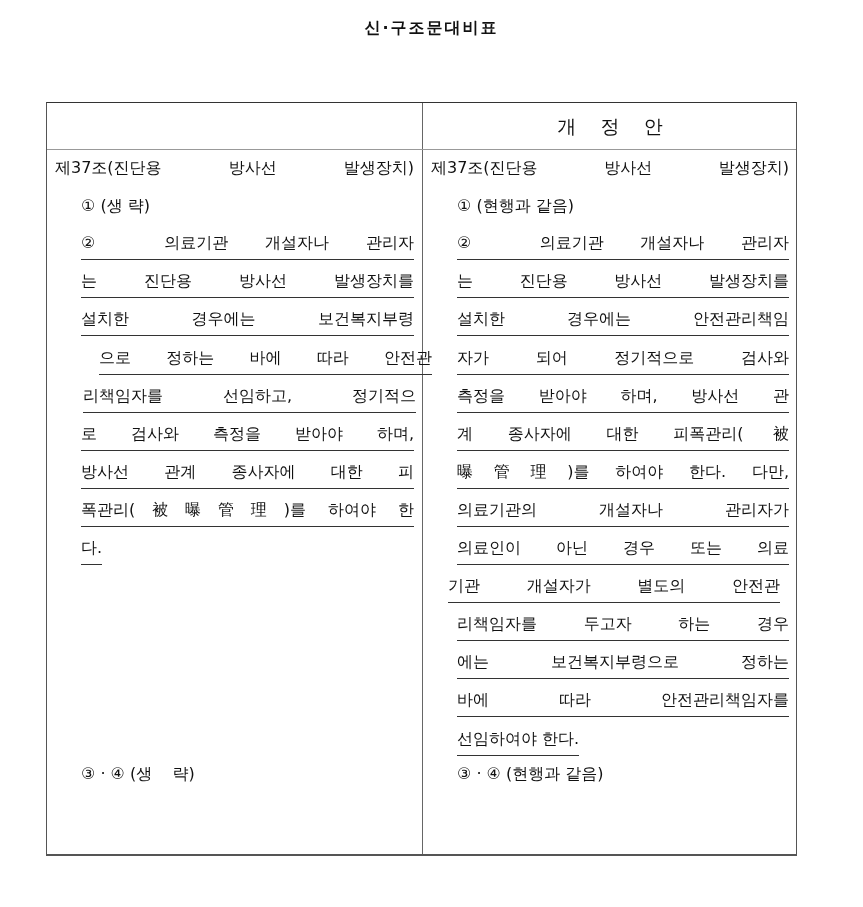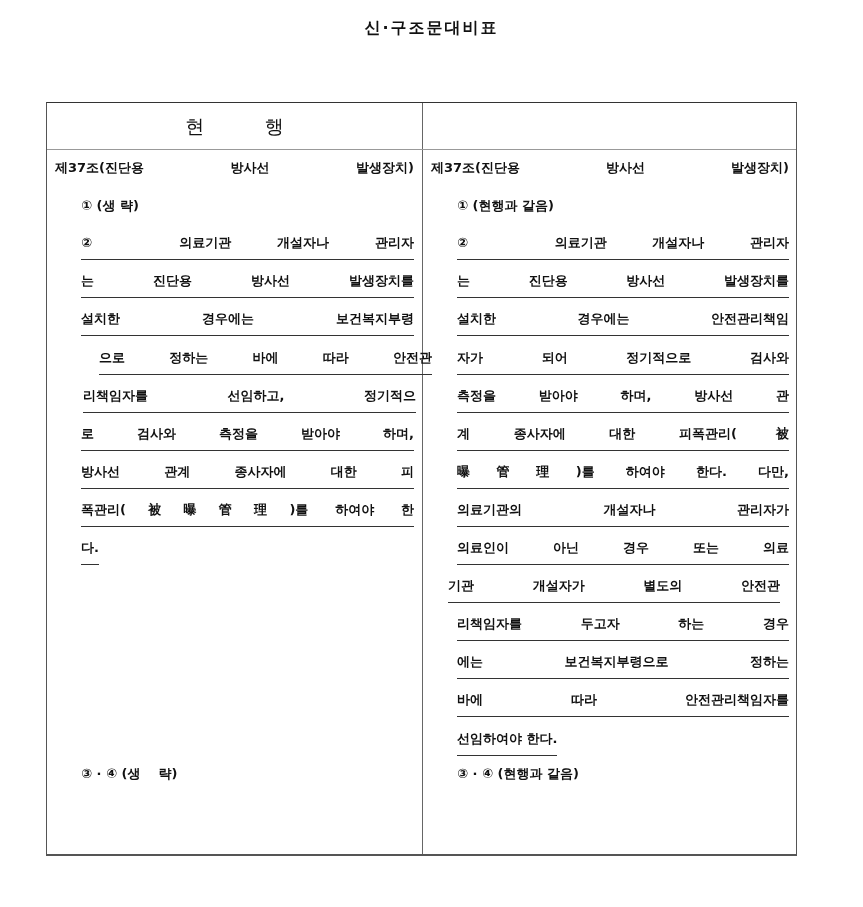--- a/index.html
+++ b/index.html
@@ -32,36 +32,36 @@
   }
   .header.left { left: 0; width: 375px; }
   .header.right { left: 376px; width: 374px; }
   .col {
     position: absolute; top: 48px;
   }
   .col.left { left: 0; width: 375px; }
   .col.right { left: 376px; width: 374px; }
   .line {
     position: absolute; height: 30px; line-height: 30px;
-    font-size: 13px; white-space: nowrap;
+    font-size: 16px; white-space: nowrap;
     font-family: "DejaVu Sans", "Liberation Sans", sans-serif;
-    text-align-last: justify; text-align: justify; font-weight: bold;
+    text-align-last: justify; text-align: justify;
   }
   .line.nojust { text-align-last: left; }
   .line.u { border-bottom: 1.5px solid #333; line-height: 28px; }
 </style>
 </head>
 <body>
 
 <div class="title">신·구조문대비표</div>
 
 <div class="table">
   <div class="col-divider"></div>
   <div class="header-sep"></div>
-  <div class="header left" style="white-space:pre;">현          행</div>
+  <div class="header right" style="white-space:pre;">개    정    안</div>
 
   <div class="col left" id="col-current">
       <div class="line" style="left: 8px; width: 359px; white-space: normal; top: 2px;">제37조(진단용 방사선 발생장치)</div>
       <div class="line nojust" style="left: 34px; top: 40.1px;">① (생    략)</div>
       <div class="line u" style="left: 34px; width: 333px; white-space: normal; top: 78.2px;">② 의료기관 개설자나 관리자</div>
       <div class="line u" style="left: 34px; width: 333px; white-space: normal; top: 116.3px;">는 진단용 방사선 발생장치를</div>
       <div class="line u" style="left: 34px; width: 333px; white-space: normal; top: 154.4px;">설치한 경우에는 보건복지부령</div>
       <div class="line u" style="left: 52px; width: 333px; white-space: normal; top: 192.5px;">으로 정하는 바에 따라 안전관</div>
       <div class="line u" style="left: 36px; width: 333px; white-space: normal; top: 230.6px;">리책임자를 선임하고, 정기적으</div>
       <div class="line u" style="left: 34px; width: 333px; white-space: normal; top: 268.7px;">로 검사와 측정을 받아야 하며,</div>

